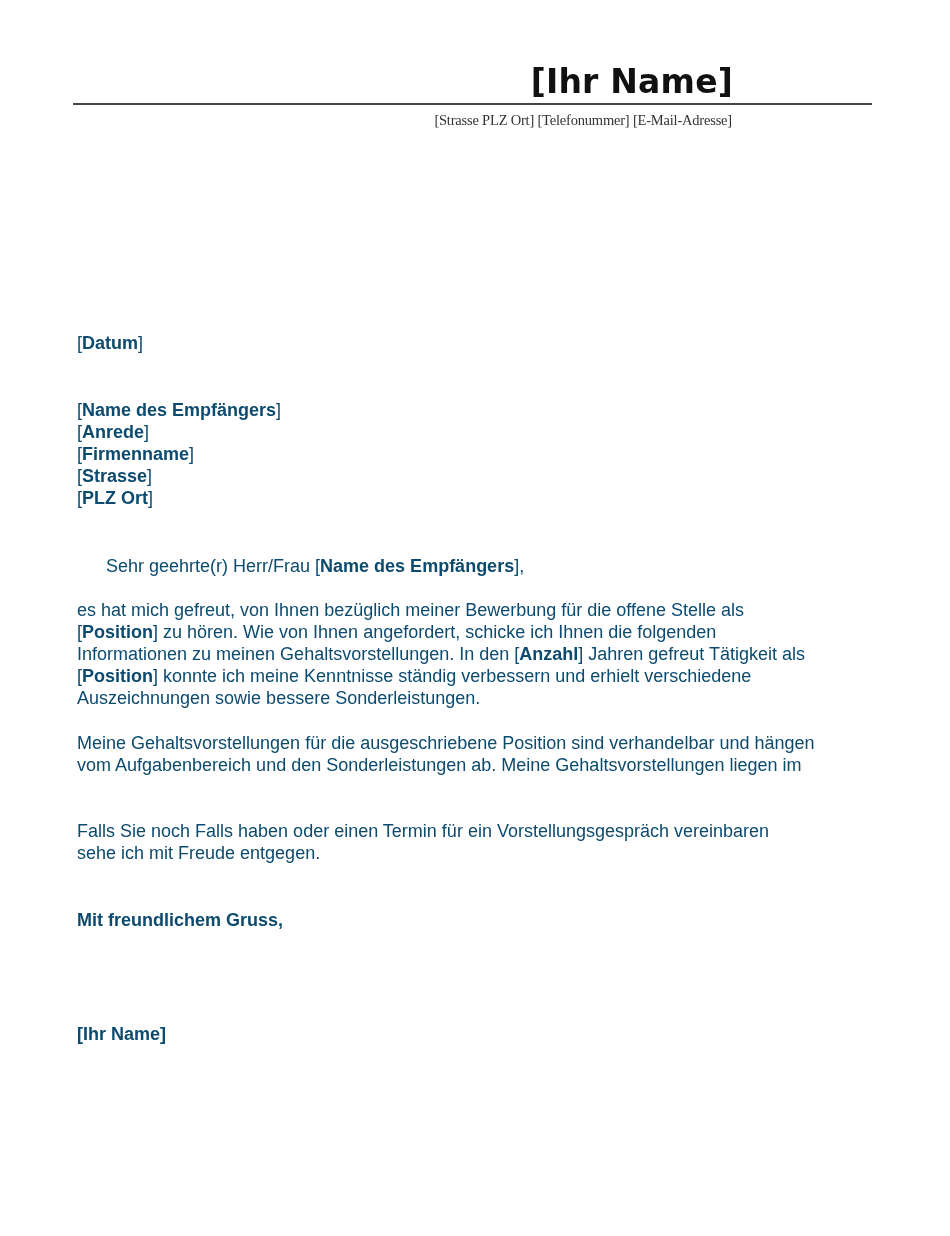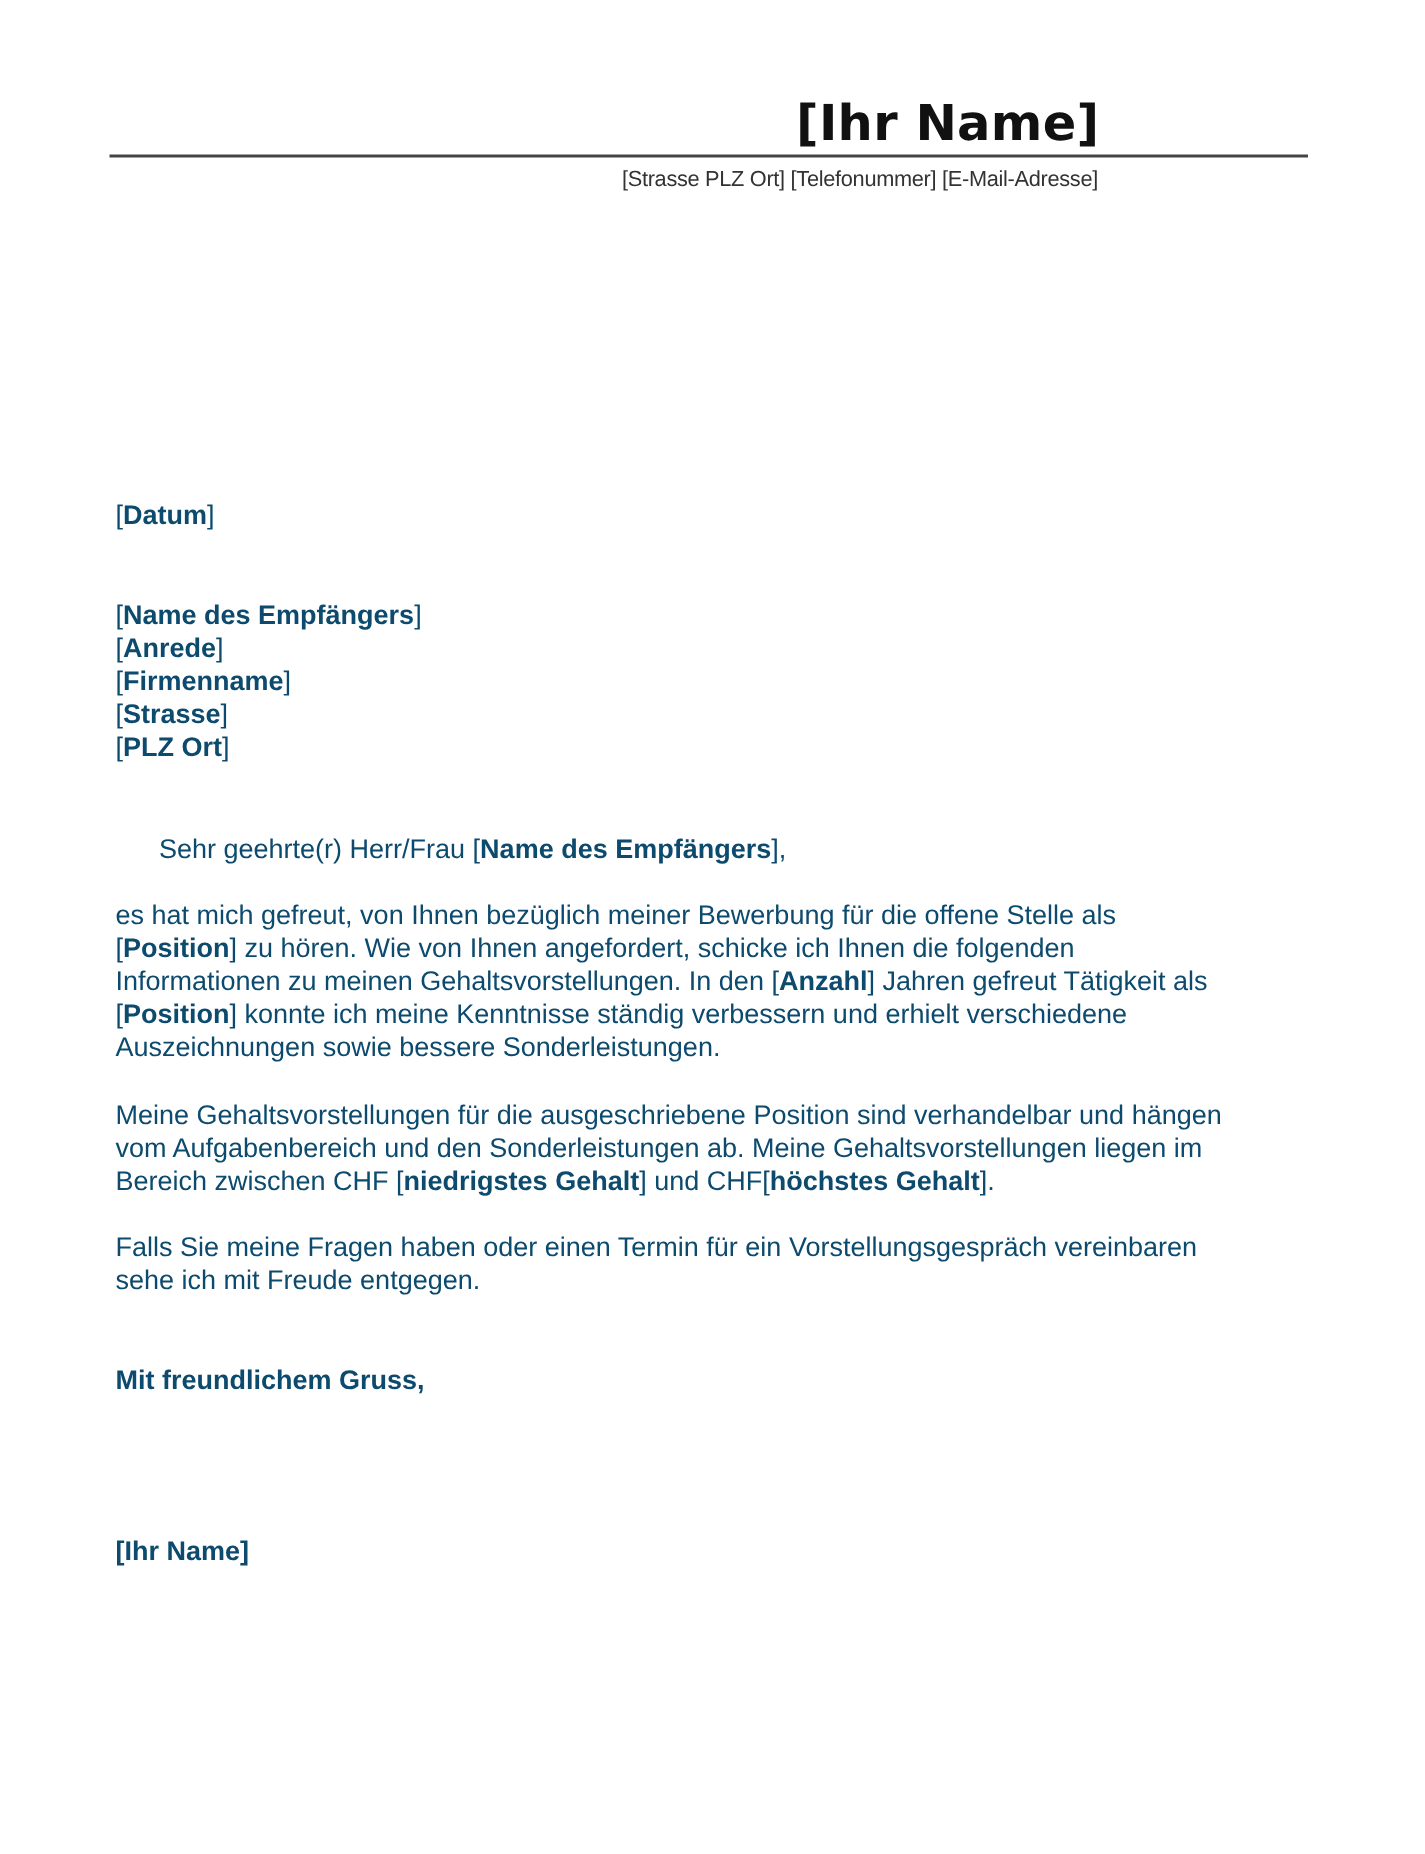--- a/index.html
+++ b/index.html
@@ -37,21 +37,21 @@
       top: 103px;
       height: 2px;
       background: #444;
     }
     .header-contact {
       position: absolute;
       right: 82px;
       top: 112px;
       font-size: 14.5px;
       color: #333;
-      font-family: Liberation Sans, sans-serif;
+      font-family: Liberation Serif, serif;
       letter-spacing: -0.2px;
       margin-left: 16px;
     }
     .body-text {
       position: absolute;
       left: 77px;
       font-size: 18px;
       line-height: 22px;
       color: #0c4a6e;
     }
@@ -95,25 +95,24 @@
     <span class="line">es hat mich gefreut, von Ihnen bezüglich meiner Bewerbung für die offene Stelle als</span>
     <span class="line"><span>[</span><b>Position</b><span>] zu hören. Wie von Ihnen angefordert, schicke ich Ihnen die folgenden</span></span>
     <span class="line"><span>Informationen zu meinen Gehaltsvorstellungen. In den [</span><b>Anzahl</b><span>] Jahren gefreut Tätigkeit als</span></span>
     <span class="line"><span>[</span><b>Position</b><span>] konnte ich meine Kenntnisse ständig verbessern und erhielt verschiedene</span></span>
     <span class="line">Auszeichnungen sowie bessere Sonderleistungen.</span>
   </div>
 
   <div class="body-text para2">
     <span class="line">Meine Gehaltsvorstellungen für die ausgeschriebene Position sind verhandelbar und hängen</span>
     <span class="line">vom Aufgabenbereich und den Sonderleistungen ab. Meine Gehaltsvorstellungen liegen im</span>
-    <span class="line"><span>Bereich zwischen CHF [</span><b>niedrigstes Gehalt</b><span>] und CHF[</span><b>höchstes Gehalt</b><span>].</span></span>
   </div>
 
   <div class="body-text para3">
-    <span class="line">Falls Sie meine Fragen haben oder einen Termin für ein Vorstellungsgespräch vereinbaren</span>
+    <span class="line">Falls Sie noch Falls haben oder einen Termin für ein Vorstellungsgespräch vereinbaren</span>
     <span class="line">sehe ich mit Freude entgegen.</span>
   </div>
 
   <div class="body-text closing">Mit freundlichem Gruss,</div>
 
   <div class="body-text signature">
     <b>[Ihr Name]</b>
   </div>
 
 </div>

